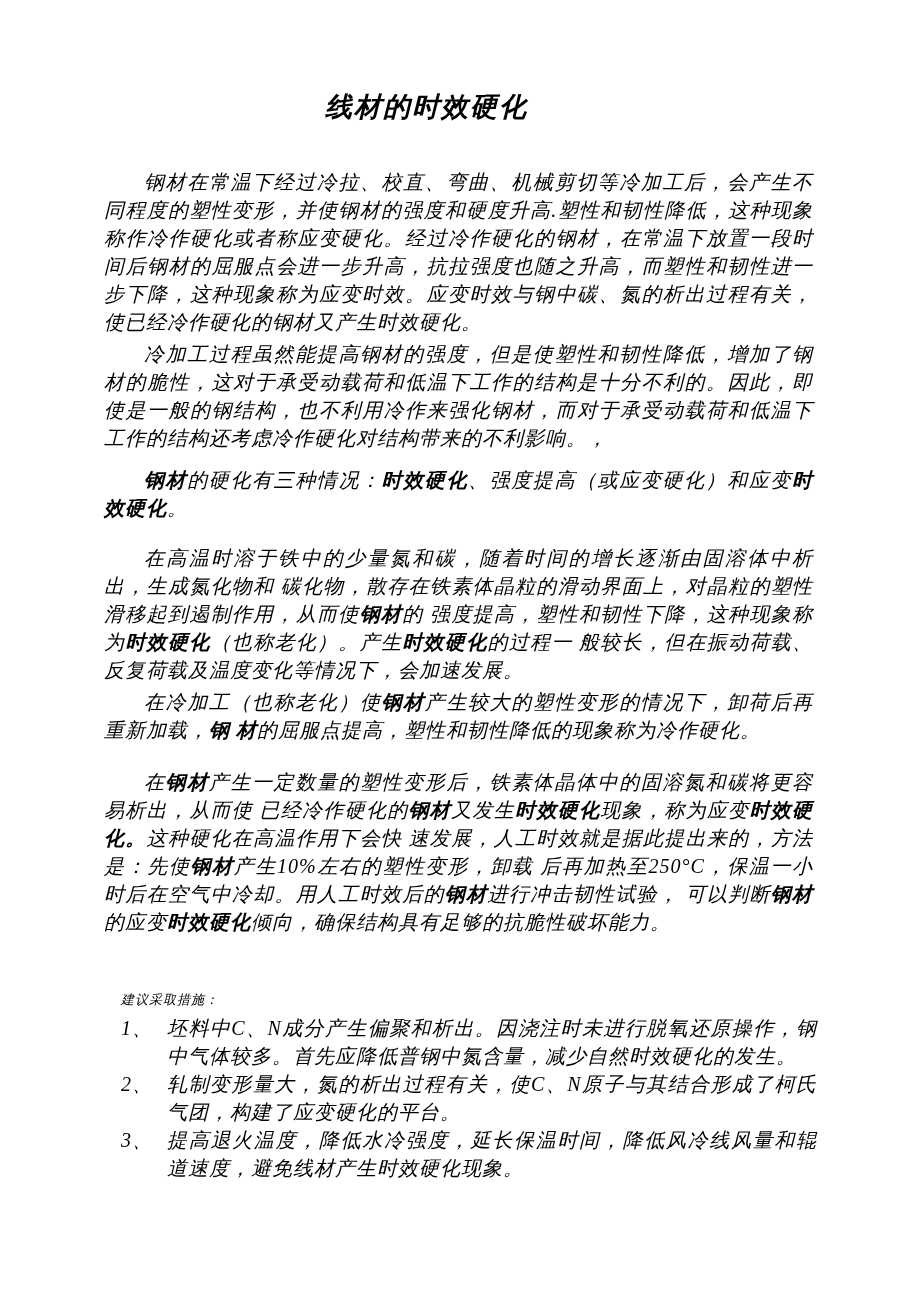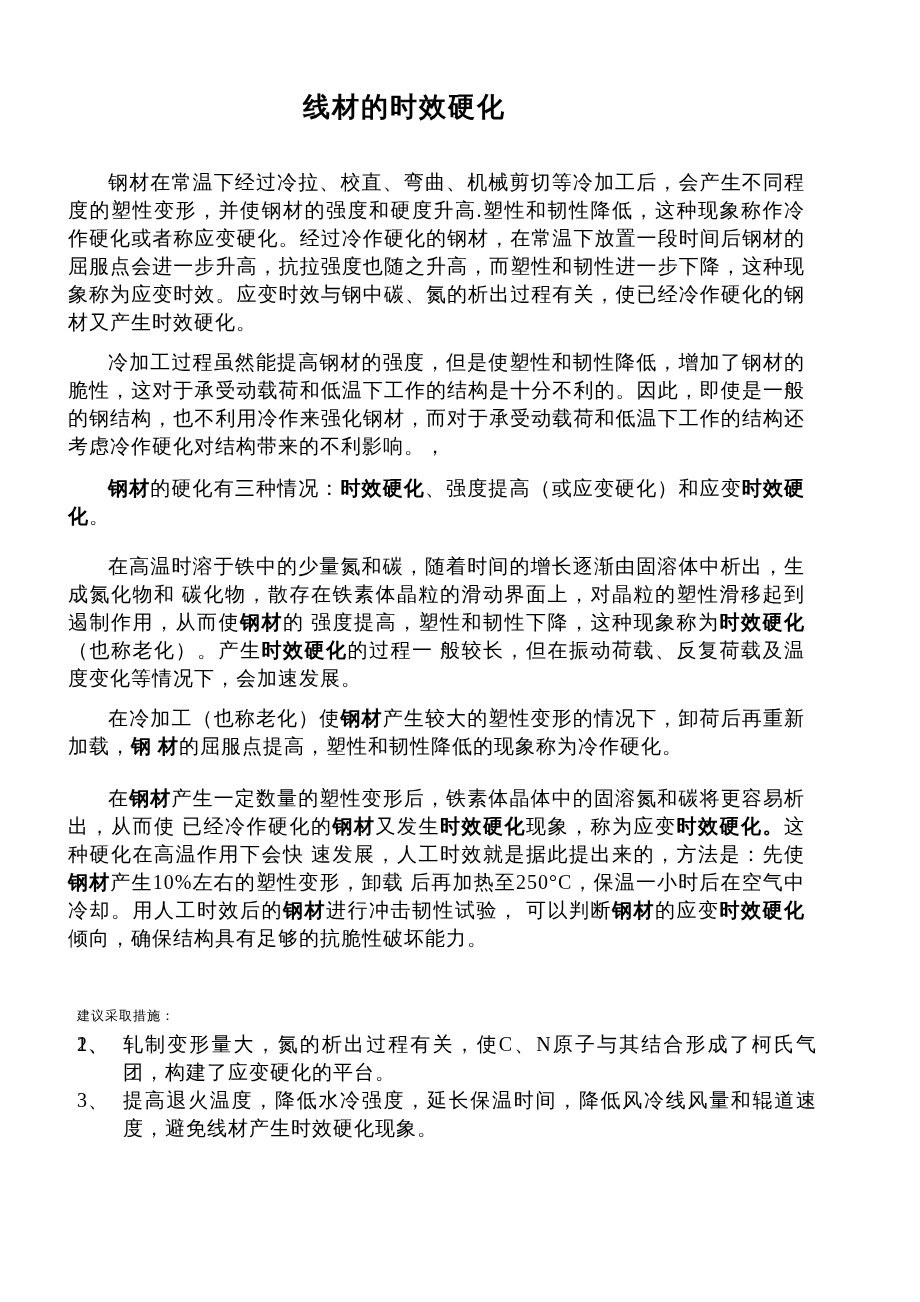--- a/index.html
+++ b/index.html
@@ -11,35 +11,36 @@
     width: 920px;
     height: 1302px;
     color: #000000;
     font-family: "Liberation Serif", "DejaVu Serif", serif;
     overflow: hidden;
   }
   .page {
     box-sizing: border-box;
     width: 920px;
     height: 1302px;
-    padding: 90px 103px 0 56px;
+    padding: 90px 103px 0 100px;
+    font-style: italic;
   }
   .title {
     font-size: 27px;
     line-height: 34px;
     font-weight: bold;
     text-align: center;
     margin: 0 64px 0 0;
     letter-spacing: 2px;
   }
   .para {
     font-size: 20px;
     line-height: 28px;
     letter-spacing: 1px;
-    margin: 12px;
+    margin: 4px;
     text-align: justify;
     text-indent: 2em;
   }
   .para b { font-weight: bold; }
   .para-1 { margin-top: 44px; }
   .para-2 { margin-top: 0; }
   .para-3 { margin-top: 14px; }
   .para-4 { margin-top: 22px; }
   .para-5 { margin-top: 0; }
   .para-6 { margin-top: 24px; }
@@ -75,18 +76,18 @@
     <p class="para para-1"><span>钢材在常温下经过冷拉、校直、弯曲、机械剪切等冷加工后，会产生不同程度的塑性变形，并使钢材的强度和硬度升高.塑性和韧性降低，这种现象称作冷作硬化或者称应变硬化。经过冷作硬化的钢材，在常温下放置一段时间后钢材的屈服点会进一步升高，抗拉强度也随之升高，而塑性和韧性进一步下降，这种现象称为应变时效。应变时效与钢中碳、氮的析出过程有关，使已经冷作硬化的钢材又产生时效硬化。</span></p>
     <p class="para para-2"><span>冷加工过程虽然能提高钢材的强度，但是使塑性和韧性降低，增加了钢材的脆性，这对于承受动载荷和低温下工作的结构是十分不利的。因此，即使是一般的钢结构，也不利用冷作来强化钢材，而对于承受动载荷和低温下工作的结构还考虑冷作硬化对结构带来的不利影响。，</span></p>
     <p class="para para-3"><b>钢材</b><span>的硬化有三种情况：</span><b>时效硬化</b><span>、强度提高（或应变硬化）和应变</span><b>时效硬化</b><span>。</span></p>
     <p class="para para-4"><span>在高温时溶于铁中的少量氮和碳，随着时间的增长逐渐由固溶体中析出，生成氮化物和 碳化物，散存在铁素体晶粒的滑动界面上，对晶粒的塑性滑移起到遏制作用，从而使</span><b>钢材</b><span>的 强度提高，塑性和韧性下降，这种现象称为</span><b>时效硬化</b><span>（也称老化）。产生</span><b>时效硬化</b><span>的过程一 般较长，但在振动荷载、反复荷载及温度变化等情况下，会加速发展。</span></p>
     <p class="para para-5"><span>在冷加工（也称老化）使</span><b>钢材</b><span>产生较大的塑性变形的情况下，卸荷后再重新加载，</span><b>钢 材</b><span>的屈服点提高，塑性和韧性降低的现象称为冷作硬化。</span></p>
     <p class="para para-6"><span>在</span><b>钢材</b><span>产生一定数量的塑性变形后，铁素体晶体中的固溶氮和碳将更容易析出，从而使 已经冷作硬化的</span><b>钢材</b><span>又发生</span><b>时效硬化</b><span>现象，称为应变</span><b>时效硬化。</b><span>这种硬化在高温作用下会快 速发展，人工时效就是据此提出来的，方法是：先使</span><b>钢材</b><span>产生10%左右的塑性变形，卸载 后再加热至250°C，保温一小时后在空气中冷却。用人工时效后的</span><b>钢材</b><span>进行冲击韧性试验， 可以判断</span><b>钢材</b><span>的应变</span><b>时效硬化</b><span>倾向，确保结构具有足够的抗脆性破坏能力。</span></p>
   </div>
   <div class="suggestions">
     <p class="sug-heading">建议采取措施：</p>
     <div class="sug-list">
-        <div class="sug-item"><span class="marker">1、</span></div>
+        <div class="sug-item"><span class="marker">1、</span><span>坯料中C、N成分产生偏聚和析出。因浇注时未进行脱氧还原操作，钢中气体较多。首先应降低普钢中氮含量，减少自然时效硬化的发生。</span></div>
         <div class="sug-item"><span class="marker">2、</span><span>轧制变形量大，氮的析出过程有关，使C、N原子与其结合形成了柯氏气团，构建了应变硬化的平台。</span></div>
         <div class="sug-item"><span class="marker">3、</span><span>提高退火温度，降低水冷强度，延长保温时间，降低风冷线风量和辊道速度，避免线材产生时效硬化现象。</span></div>
       </div>
   </div>
 </div>
 
 </body></html>

